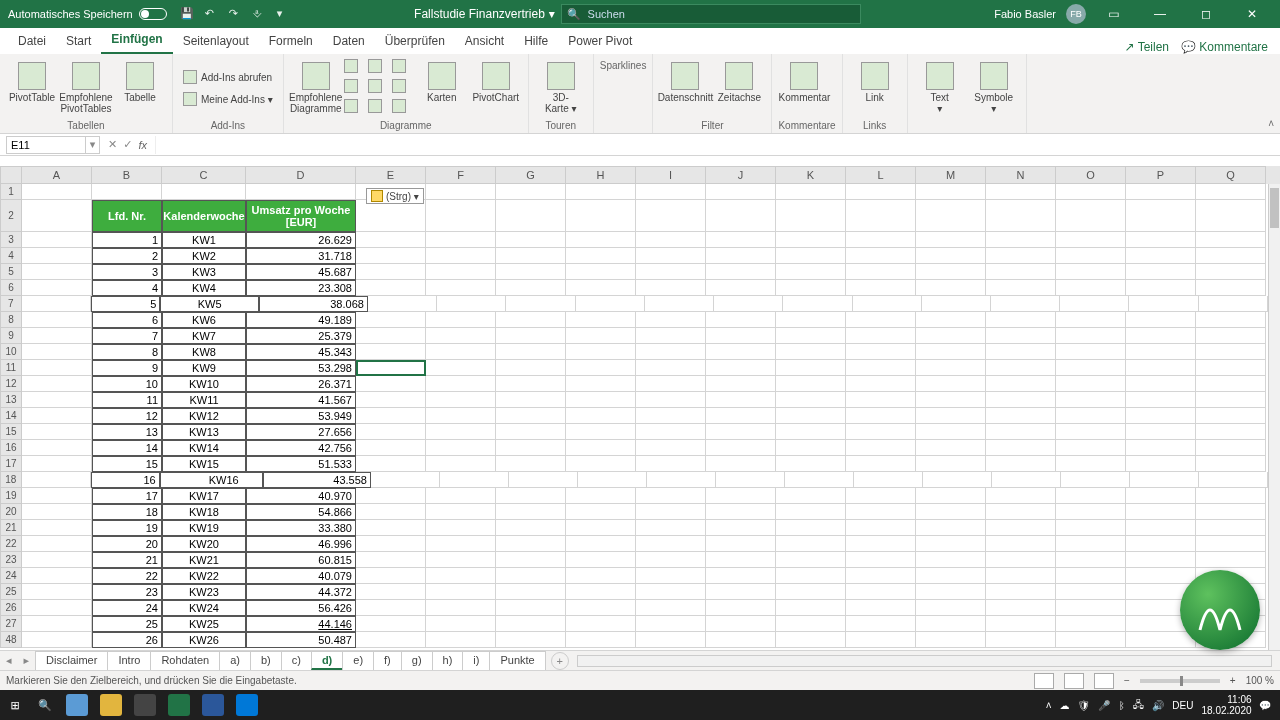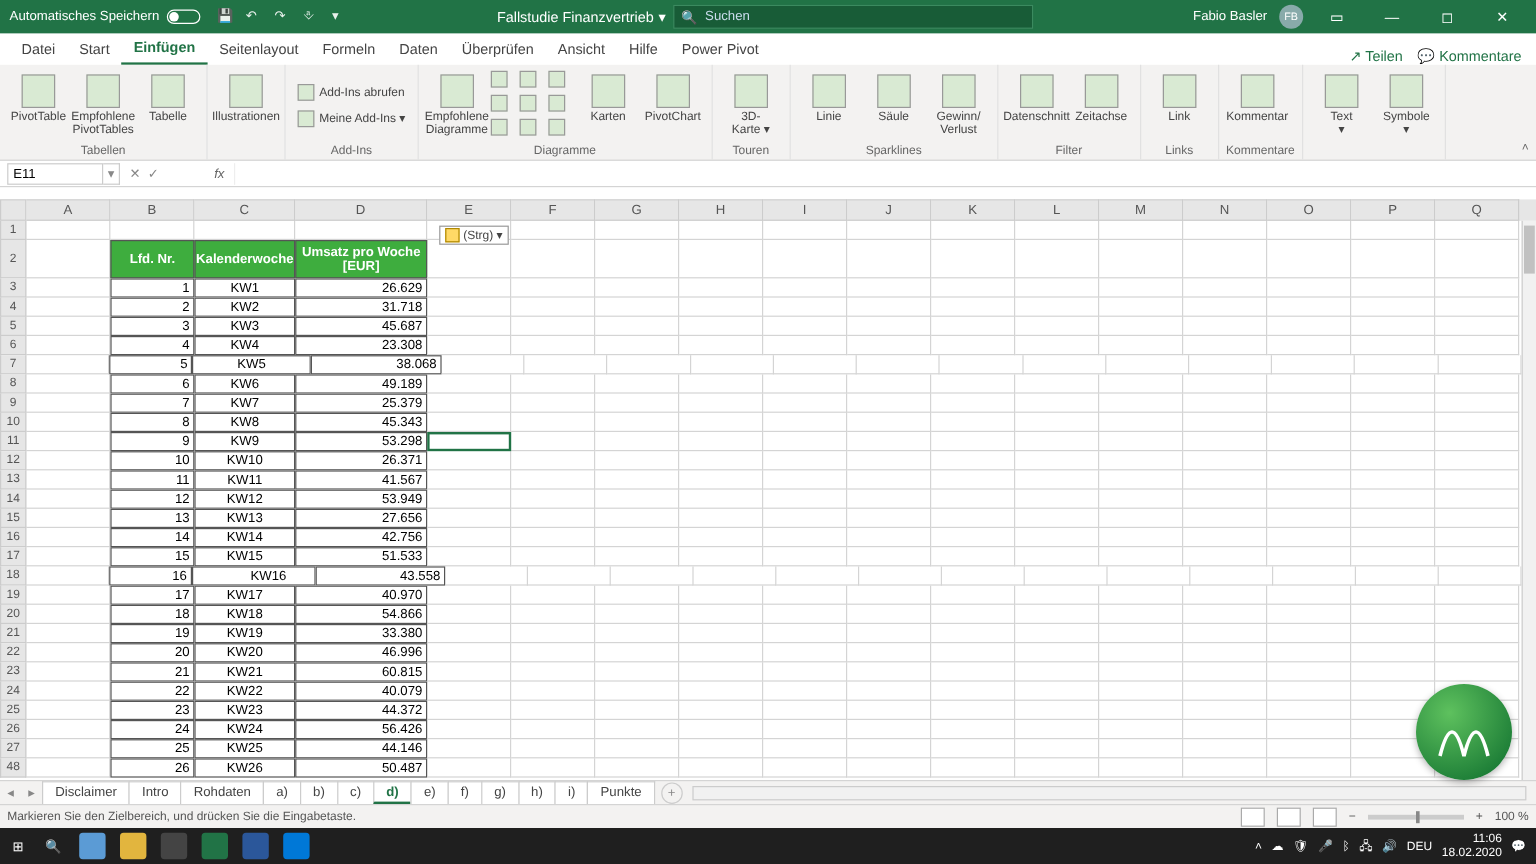--- a/index.html
+++ b/index.html
@@ -35,21 +35,21 @@
 .rbtn-lg .ricon { width:28px;height:28px;background:#d9ead3;border:1px solid #999;}
 .rbtn-sm { height:22px; display:flex;align-items:center;gap:4px;font-size:10px;color:#444;padding:0 4px;white-space:nowrap;}
 .ricon-sm{width:14px;height:14px;background:#d9ead3;border:1px solid #999;}
 .collapse-ribbon{position:absolute;right:6px;bottom:4px;font-size:10px;color:#666;}
 
 
 .fbar { height: 22px; border-bottom: 1px solid #d4d4d4; display:flex;align-items:center;}
 .namebox { width: 80px; border:1px solid #ccc; height:18px;margin-left:6px;padding:0 4px;font-size:11px;display:flex;align-items:center;background:#fff;}
 .namebox-dd{width:14px;border:1px solid #ccc;border-left:0;height:18px;display:flex;align-items:center;justify-content:center;color:#888;}
 .fx-controls{display:flex;align-items:center;gap:6px;padding:0 8px;color:#888;}
-.fx-label{font-style:italic;color:#666;margin-left:40px;}
+.fx-label{font-style:italic;color:#666;}
 .f-input{flex:1;height:18px;border:0;border-left:1px solid #eee;padding:0 6px;}
 
 
 .grid-wrap { position:absolute; top:166px; left:0; right:0; bottom:44px; overflow:hidden;}
 .colhdr-row { display:flex; height:18px; background:#e6e6e6;}
 .corner{width:22px;border:1px solid #ccc;background:#e6e6e6;}
 .colhdr{border:1px solid #ccc;border-left:0;text-align:center;font-size:11px;color:#555;background:#e6e6e6;display:flex;align-items:center;justify-content:center;}
 .rows-area{position:absolute;top:18px;left:0;right:12px;bottom:0;overflow:hidden;}
 .row{display:flex;height:16px;}
 .rowhdr{width:22px;border:1px solid #ccc;border-top:0;background:#e6e6e6;text-align:center;font-size:10px;color:#555;display:flex;align-items:center;justify-content:center;}
@@ -160,29 +160,20 @@
         </div>
         <div class="rbtn-lg">
           <div class="ricon"></div>
           <div>Tabelle</div>
         </div>
       </div>
       <div class="rgroup-label">Tabellen</div>
     </div>
     <div class="rgroup">
       <div class="rgroup-body">
-        <div class="rbtn-lg">
-          <div class="ricon"></div>
-          <div>Illustrationen</div>
-        </div>
-      </div>
-      <div class="rgroup-label"></div>
-    </div>
-    <div class="rgroup">
-      <div class="rgroup-body">
         <div style="display: flex; flex-direction: column; justify-content: center;">
           <div class="rbtn-sm"><span class="ricon-sm"></span>Add-Ins abrufen</div>
           <div class="rbtn-sm"><span class="ricon-sm"></span>Meine Add-Ins ▾</div>
         </div>
       </div>
       <div class="rgroup-label">Add-Ins</div>
     </div>
     <div class="rgroup">
       <div class="rgroup-body">
         <div class="rbtn-lg">
@@ -214,66 +205,52 @@
     <div class="rgroup">
       <div class="rgroup-body">
         <div class="rbtn-lg">
           <div class="ricon"></div>
           <div>3D-<br>Karte ▾</div>
         </div>
       </div>
       <div class="rgroup-label">Touren</div>
     </div>
     <div class="rgroup">
-      <div class="rgroup-body">
-        <div class="rbtn-lg">
-          <div class="ricon"></div>
-          <div>Linie</div>
-        </div>
-        <div class="rbtn-lg">
-          <div class="ricon"></div>
-          <div>Säule</div>
-        </div>
-        <div class="rbtn-lg">
-          <div class="ricon"></div>
-          <div>Gewinn/<br>Verlust</div>
-        </div>
-      </div>
       <div class="rgroup-label">Sparklines</div>
     </div>
     <div class="rgroup">
       <div class="rgroup-body">
         <div class="rbtn-lg">
           <div class="ricon"></div>
           <div>Datenschnitt</div>
         </div>
         <div class="rbtn-lg">
           <div class="ricon"></div>
           <div>Zeitachse</div>
         </div>
       </div>
       <div class="rgroup-label">Filter</div>
     </div>
     <div class="rgroup">
       <div class="rgroup-body">
         <div class="rbtn-lg">
           <div class="ricon"></div>
-          <div>Link</div>
-        </div>
-      </div>
-      <div class="rgroup-label">Links</div>
+          <div>Kommentar</div>
+        </div>
+      </div>
+      <div class="rgroup-label">Kommentare</div>
     </div>
     <div class="rgroup">
       <div class="rgroup-body">
         <div class="rbtn-lg">
           <div class="ricon"></div>
-          <div>Kommentar</div>
-        </div>
-      </div>
-      <div class="rgroup-label">Kommentare</div>
+          <div>Link</div>
+        </div>
+      </div>
+      <div class="rgroup-label">Links</div>
     </div>
     <div class="rgroup">
       <div class="rgroup-body">
         <div class="rbtn-lg">
           <div class="ricon"></div>
           <div>Text<br>▾</div>
         </div>
         <div class="rbtn-lg">
           <div class="ricon"></div>
           <div>Symbole<br>▾</div>
@@ -835,21 +812,21 @@
         <div class="cell" style="width: 70px;"></div>
         <div class="cell" style="width: 70px;"></div>
         <div class="cell" style="width: 70px;"></div>
         <div class="cell" style="width: 70px;"></div>
       </div>
       <div class="row">
         <div class="rowhdr">27</div>
         <div class="cell" style="width: 70px;"></div>
         <div class="cell tcell num" style="width: 70px;">25</div>
         <div class="cell tcell ctr" style="width: 84px;">KW25</div>
-        <div class="cell tcell num" style="width: 110px;">44.146</div>
+        <div class="cell tcell num" style="width: 110px; text-decoration: underline;">44.146</div>
         <div class="cell" style="width: 70px;"></div>
         <div class="cell" style="width: 70px;"></div>
         <div class="cell" style="width: 70px;"></div>
         <div class="cell" style="width: 70px;"></div>
         <div class="cell" style="width: 70px;"></div>
         <div class="cell" style="width: 70px;"></div>
         <div class="cell" style="width: 70px;"></div>
         <div class="cell" style="width: 70px;"></div>
         <div class="cell" style="width: 70px;"></div>
         <div class="cell" style="width: 70px;"></div>

